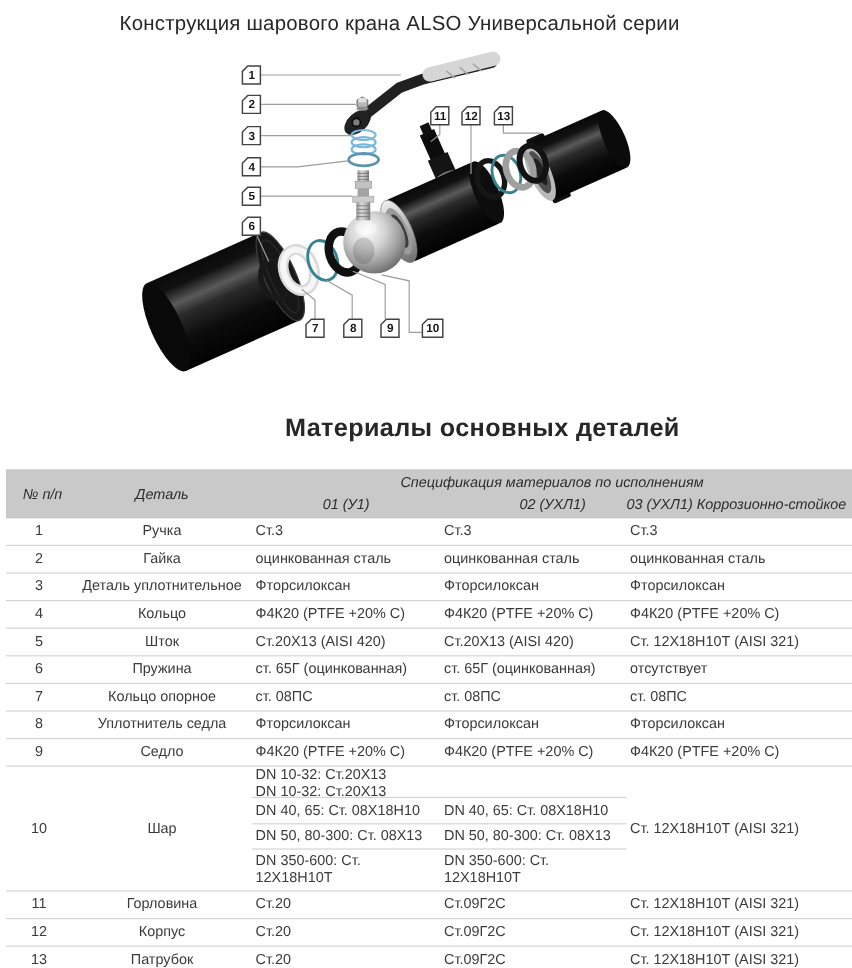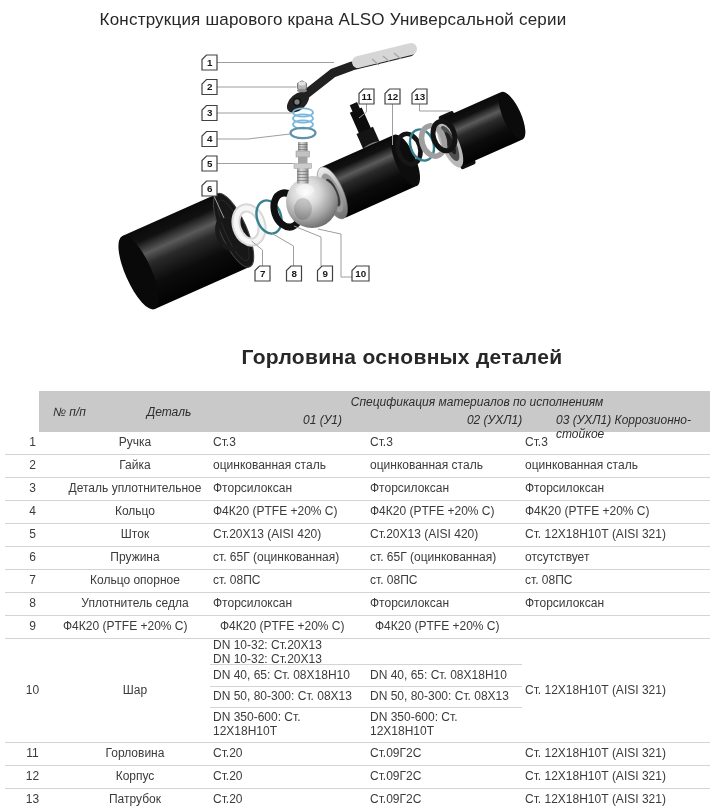--- a/index.html
+++ b/index.html
@@ -18,21 +18,21 @@
   }
   .diagram{position:absolute;top:0;left:0;}
   .callout-num{font-size:9.8px;font-weight:600;fill:#161616;}
   
   .mat-table{
     position:absolute;top:391px;left:5px;width:705px;
     font-size:12px;color:#3b3b3b;
   }
   .thead{
     position:relative;height:41px;background:#c9c9c9;
-    font-style:italic;font-size:12px;color:#2d2d2d;margin-left:34px;
+    font-style:italic;font-size:12px;color:#2d2d2d;
   }
   .th-num{position:absolute;left:14px;top:0;bottom:0;display:flex;align-items:center;}
   .th-detail{position:absolute;left:55px;width:150px;top:0;bottom:0;display:flex;align-items:center;justify-content:center;}
   .th-spec{position:absolute;left:205px;right:0;top:4px;text-align:center;}
   .th-c1{position:absolute;left:205px;width:157px;top:22px;text-align:center;}
   .th-c2{position:absolute;left:378px;width:155px;top:22px;text-align:center;}
   .th-c3{position:absolute;left:517px;right:0;top:22px;text-align:left;}
   .row{display:flex;border-bottom:1px solid #d4d4d4;height:22px;}
   .row:last-child{border-bottom:none;}
   .cell{display:flex;align-items:center;box-sizing:border-box;line-height:1.15;}
@@ -246,21 +246,21 @@
       <polygon points="389.5,89 400,89 400,104 385,104 385,93.5" fill="#ffffff" stroke="#424242" stroke-width="1.2"></polygon>
       <text class="callout-num" x="392.8" y="99.8" text-anchor="middle">12</text>
     </g>
     <g>
       <polygon points="416.5,89 427,89 427,104 412,104 412,93.5" fill="#ffffff" stroke="#424242" stroke-width="1.2"></polygon>
       <text class="callout-num" x="419.8" y="99.8" text-anchor="middle">13</text>
     </g>
   </g>
 </svg>
 
-<div class="table-title">Горловина основных деталей</div>
+<div class="table-title">Материалы основных деталей</div>
 
 <div class="mat-table">
   <div class="thead">
     <div class="th-num">№ п/п</div>
     <div class="th-detail">Деталь</div>
     <div class="th-spec">Спецификация материалов по исполнениям</div>
     <div class="th-c1">01 (У1)</div>
     <div class="th-c2">02 (УХЛ1)</div>
     <div class="th-c3">03 (УХЛ1) Коррозионно-стойкое</div>
   </div>
@@ -316,20 +316,21 @@
   </div>
   <div class="row">
     <div class="cell c-num">8</div>
     <div class="cell c-name">Уплотнитель седла</div>
     <div class="cell c-m1">Фторсилоксан</div>
     <div class="cell c-m2">Фторсилоксан</div>
     <div class="cell c-m3">Фторсилоксан</div>
   </div>
   <div class="row">
     <div class="cell c-num">9</div>
+    <div class="cell c-name">Седло</div>
     <div class="cell c-m1">Ф4К20 (PTFE +20% C)</div>
     <div class="cell c-m2">Ф4К20 (PTFE +20% C)</div>
     <div class="cell c-m3">Ф4К20 (PTFE +20% C)</div>
   </div>
 
   <div class="row row10">
     <div class="cell c-num">10</div>
     <div class="cell c-name">Шар</div>
     <div class="sub-wrap">
       <div class="sub-row sr1">

